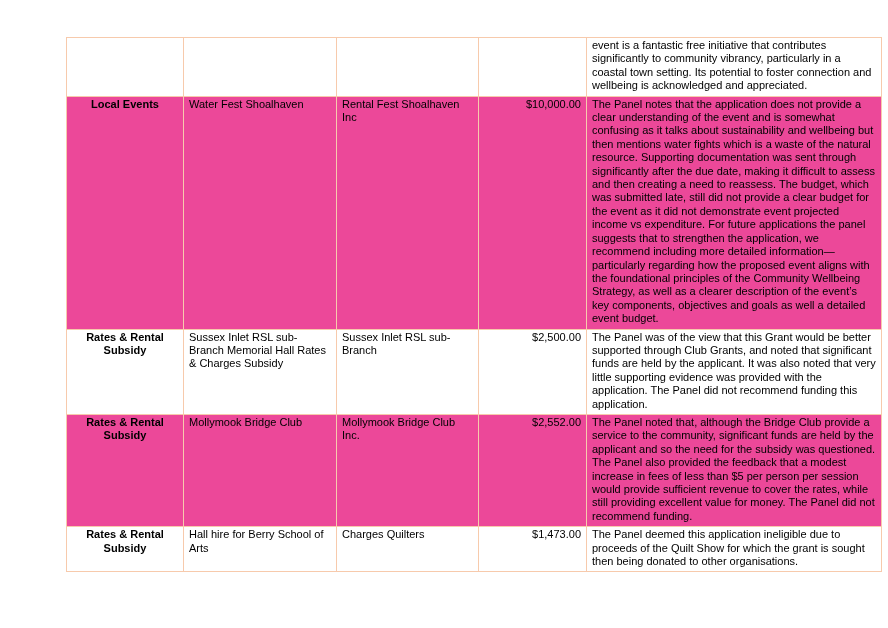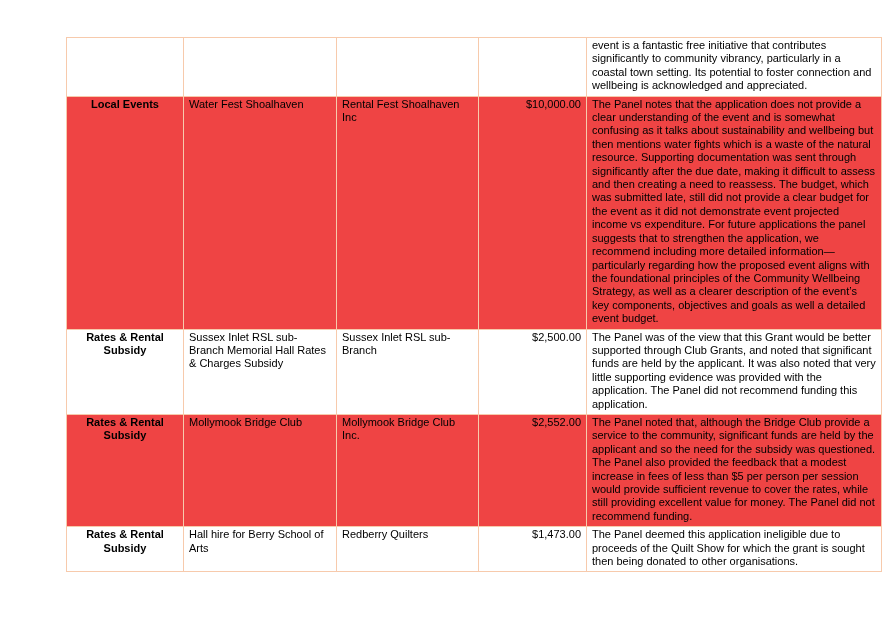--- a/index.html
+++ b/index.html
@@ -29,21 +29,21 @@
   table.grants td {
     border: 1px solid #f7caac;
     vertical-align: top;
     padding: 1px 5px 3px 5px;
     font-family: "Liberation Sans", sans-serif;
     font-size: 11px;
     line-height: 13.4px;
     color: #000000;
     word-wrap: break-word;
   }
-  tr.shaded td { background: #ef4444; }
+  tr.shaded td { background: #ec4899; }
   tr.plain td  { background: #ffffff; }
   td.cat {
     font-weight: bold;
     text-align: center;
   }
   td.amount {
     text-align: right;
     padding-right: 7px;
   }
   col.c1 { width: 117px; }
@@ -89,19 +89,19 @@
       <tr class="shaded">
         <td class="cat">Rates &amp; Rental Subsidy</td>
         <td class="proj">Mollymook Bridge Club</td>
         <td class="org">Mollymook Bridge Club Inc.</td>
         <td class="amount">$2,552.00</td>
         <td class="comment">The Panel noted that, although the Bridge Club provide a service to the community, significant funds are held by the applicant and so the need for the subsidy was questioned. The Panel also provided the feedback that a modest increase in fees of less than $5 per person per session would provide sufficient  revenue to cover the rates, while still providing excellent value for money. The Panel did not recommend funding.</td>
       </tr>
       <tr class="plain">
         <td class="cat">Rates &amp; Rental Subsidy</td>
         <td class="proj">Hall hire for Berry School of Arts</td>
-        <td class="org">Redberry Quilters</td>
+        <td class="org">Charges Quilters</td>
         <td class="amount">$1,473.00</td>
         <td class="comment">The Panel deemed this application ineligible due to proceeds of the Quilt Show for which the grant is sought then being donated to other organisations.</td>
       </tr>
     </tbody>
   </table>
 </div>
 
 </body></html>

